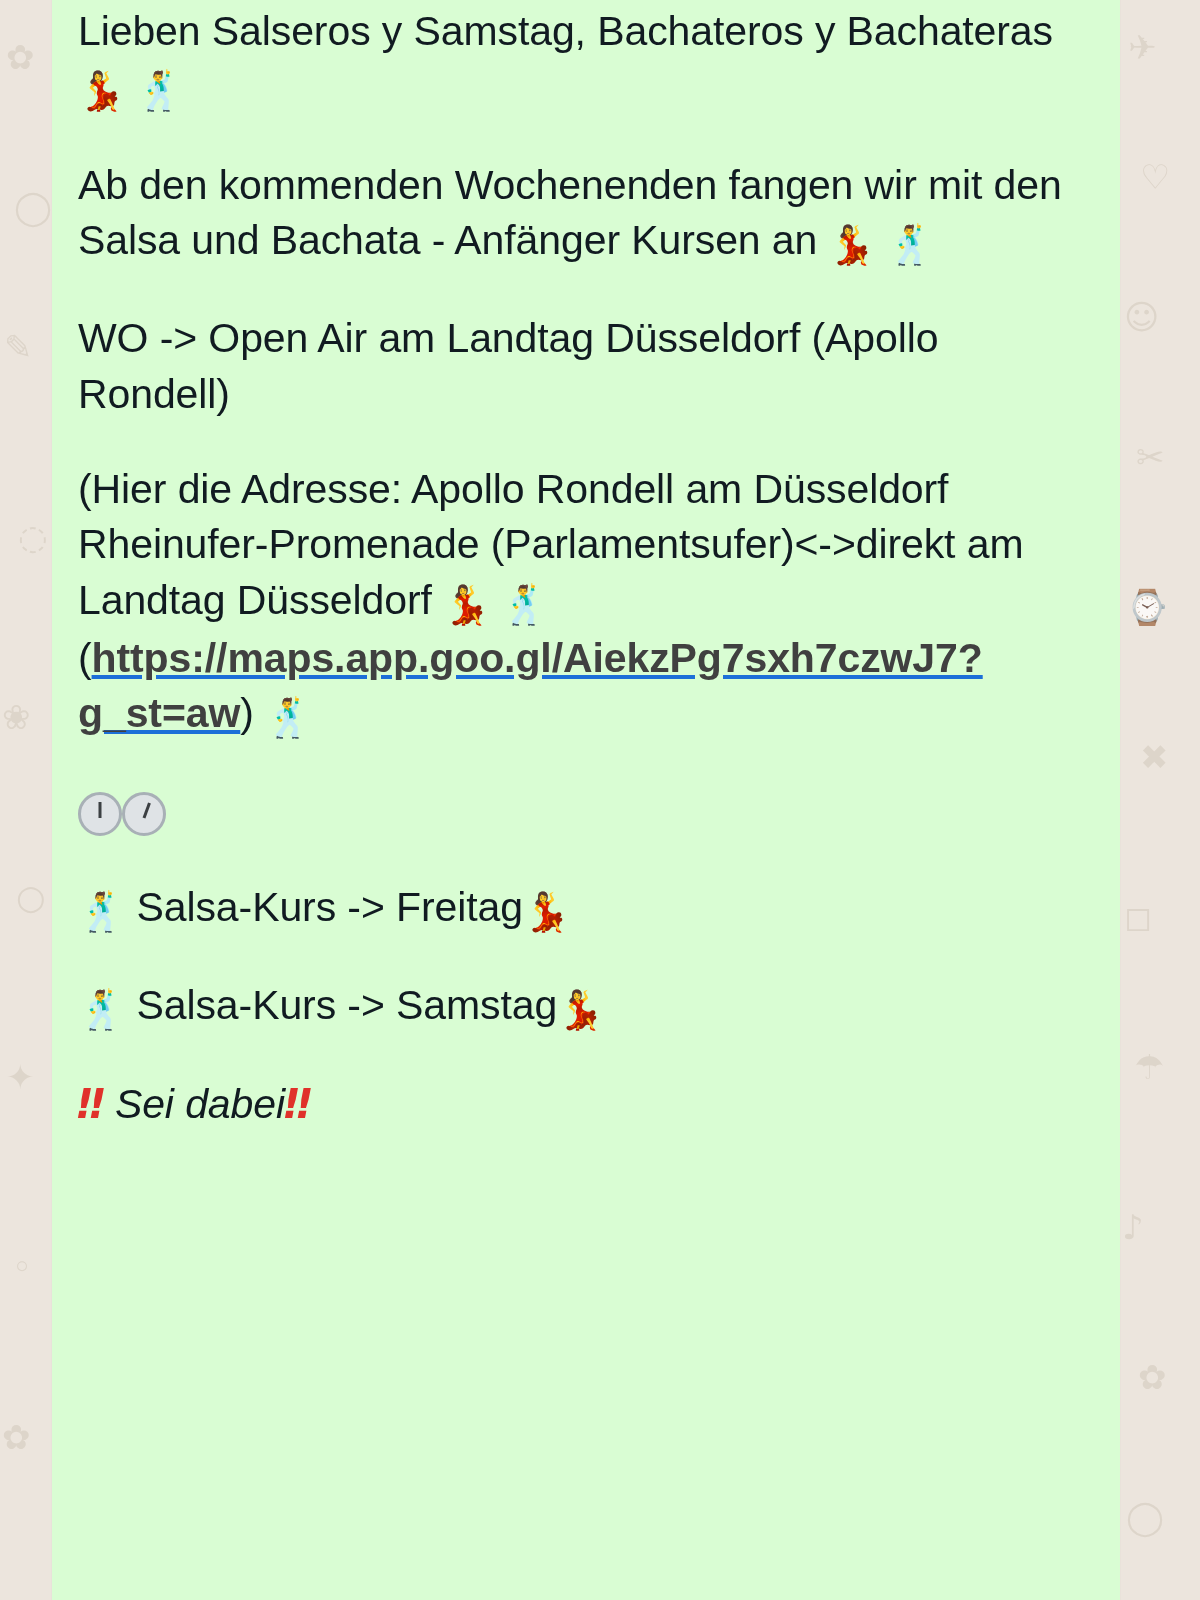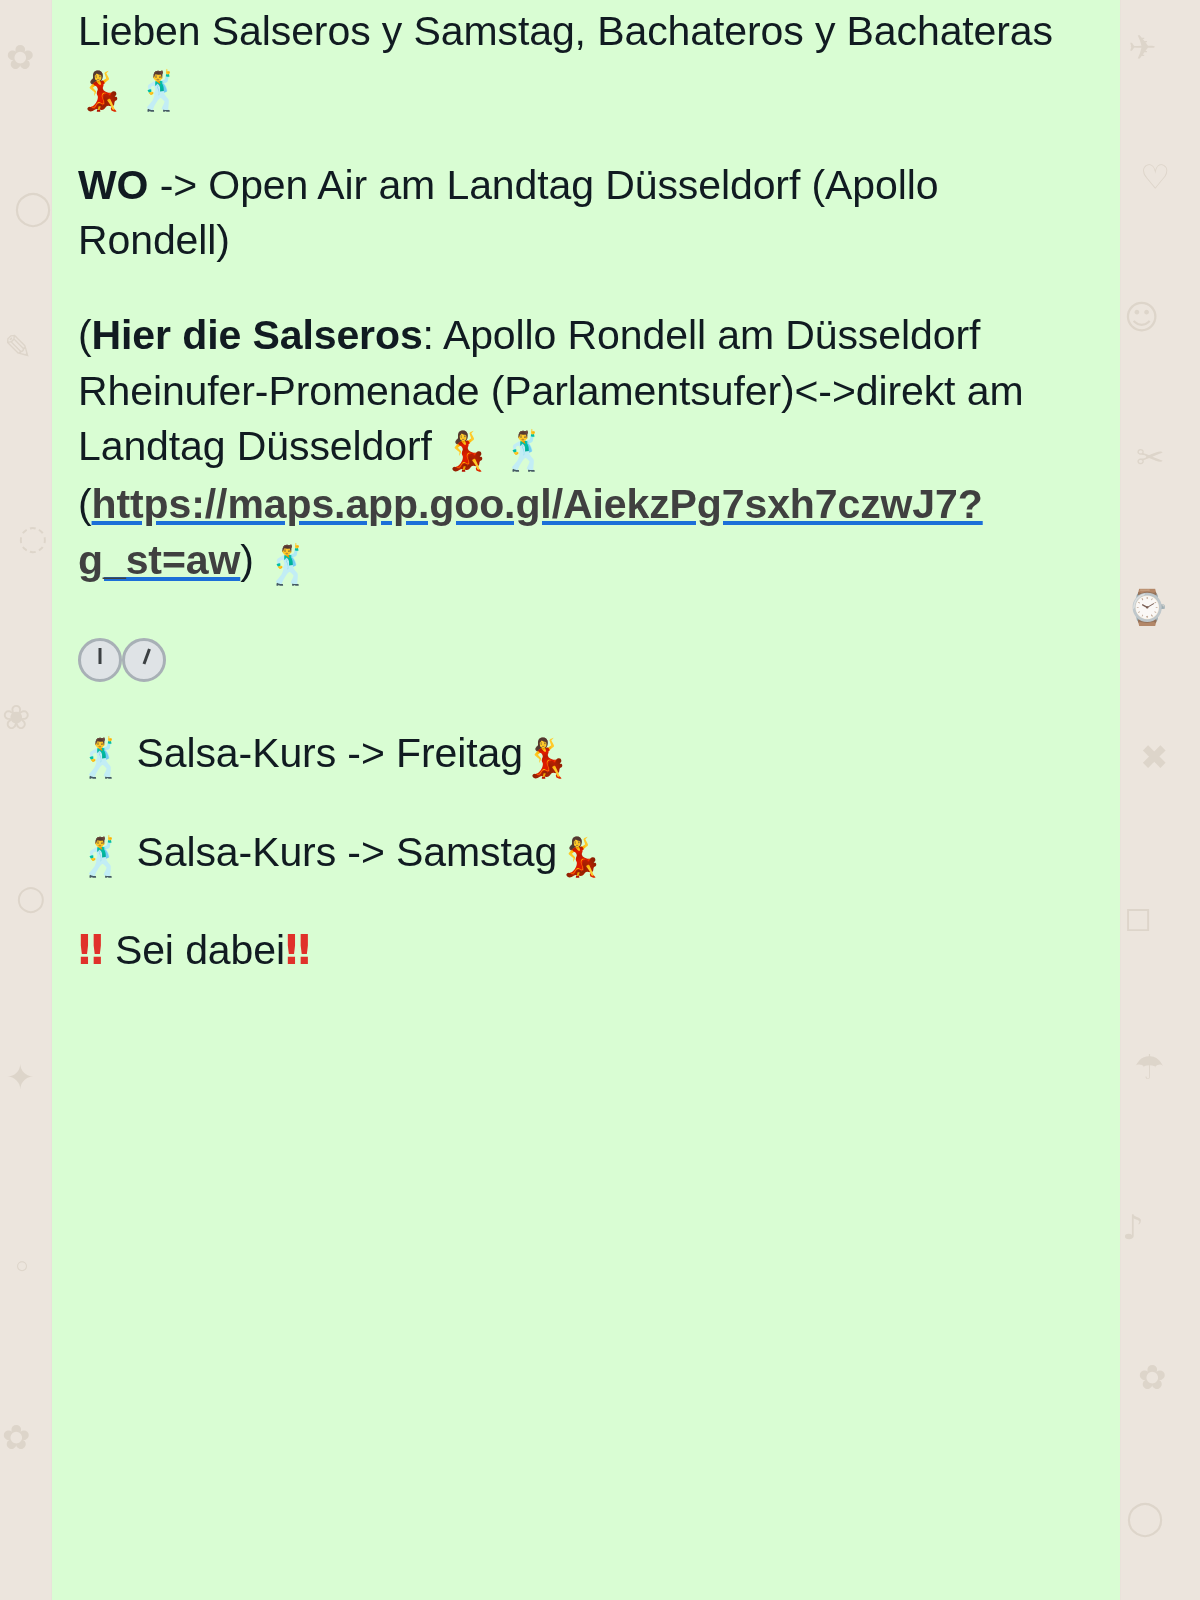--- a/index.html
+++ b/index.html
@@ -51,23 +51,24 @@
     font-size: 41px;
     line-height: 1.35;
     letter-spacing: -0.1px;
     word-wrap: break-word;
   }
   .msg p {
     margin: 0 0 40px 0;
   }
   .msg p.tight {
     margin-bottom: 36px;
+    font-style: italic;
   }
   .msg b {
-    font-weight: 700;
+    font-weight: 400;
   }
   .emoji {
     font-family: "DejaVu Sans", sans-serif;
     font-size: 38px;
     vertical-align: -4px;
   }
   .link {
     color: #404040;
     text-decoration: underline;
     text-decoration-color: #1c6fd8;
@@ -132,27 +133,32 @@
 
 <div class="bubble">
   <div class="msg">
 
     <p>
       <span>Lieben Salseros y Samstag, Bachateros y Bachateras</span>
       <span class="emoji">💃</span>
       <span class="emoji">🕺</span>
     </p>
 
+    <p>
+      <span>Ab den kommenden Wochenenden fangen wir mit den Salsa und Bachata - Anfänger Kursen an</span>
+      <span class="emoji">💃</span>
+      <span class="emoji">🕺</span>
+    </p>
 
     <p>
       <b>WO</b><span> -&gt; Open Air am Landtag Düsseldorf (Apollo Rondell)</span>
     </p>
 
     <p>
-      <span>(</span><b>Hier die Salseros</b><span>: Apollo Rondell am Düsseldorf Rheinufer-Promenade (Parlamentsufer)&lt;-&gt;direkt am Landtag Düsseldorf</span>
+      <span>(</span><b>Hier die Adresse</b><span>: Apollo Rondell am Düsseldorf Rheinufer-Promenade (Parlamentsufer)&lt;-&gt;direkt am Landtag Düsseldorf</span>
       <span class="emoji">💃</span>
       <span class="emoji">🕺</span><span> (</span><a class="link" href="#">https://maps.app.goo.gl/AiekzPg7sxh7czwJ7?g_st=aw</a><span>)</span>
       <span class="emoji">🕺</span>
     </p>
 
     <p>
       <span class="clock left"></span><span class="clock right"></span>
     </p>
 
     <p>

